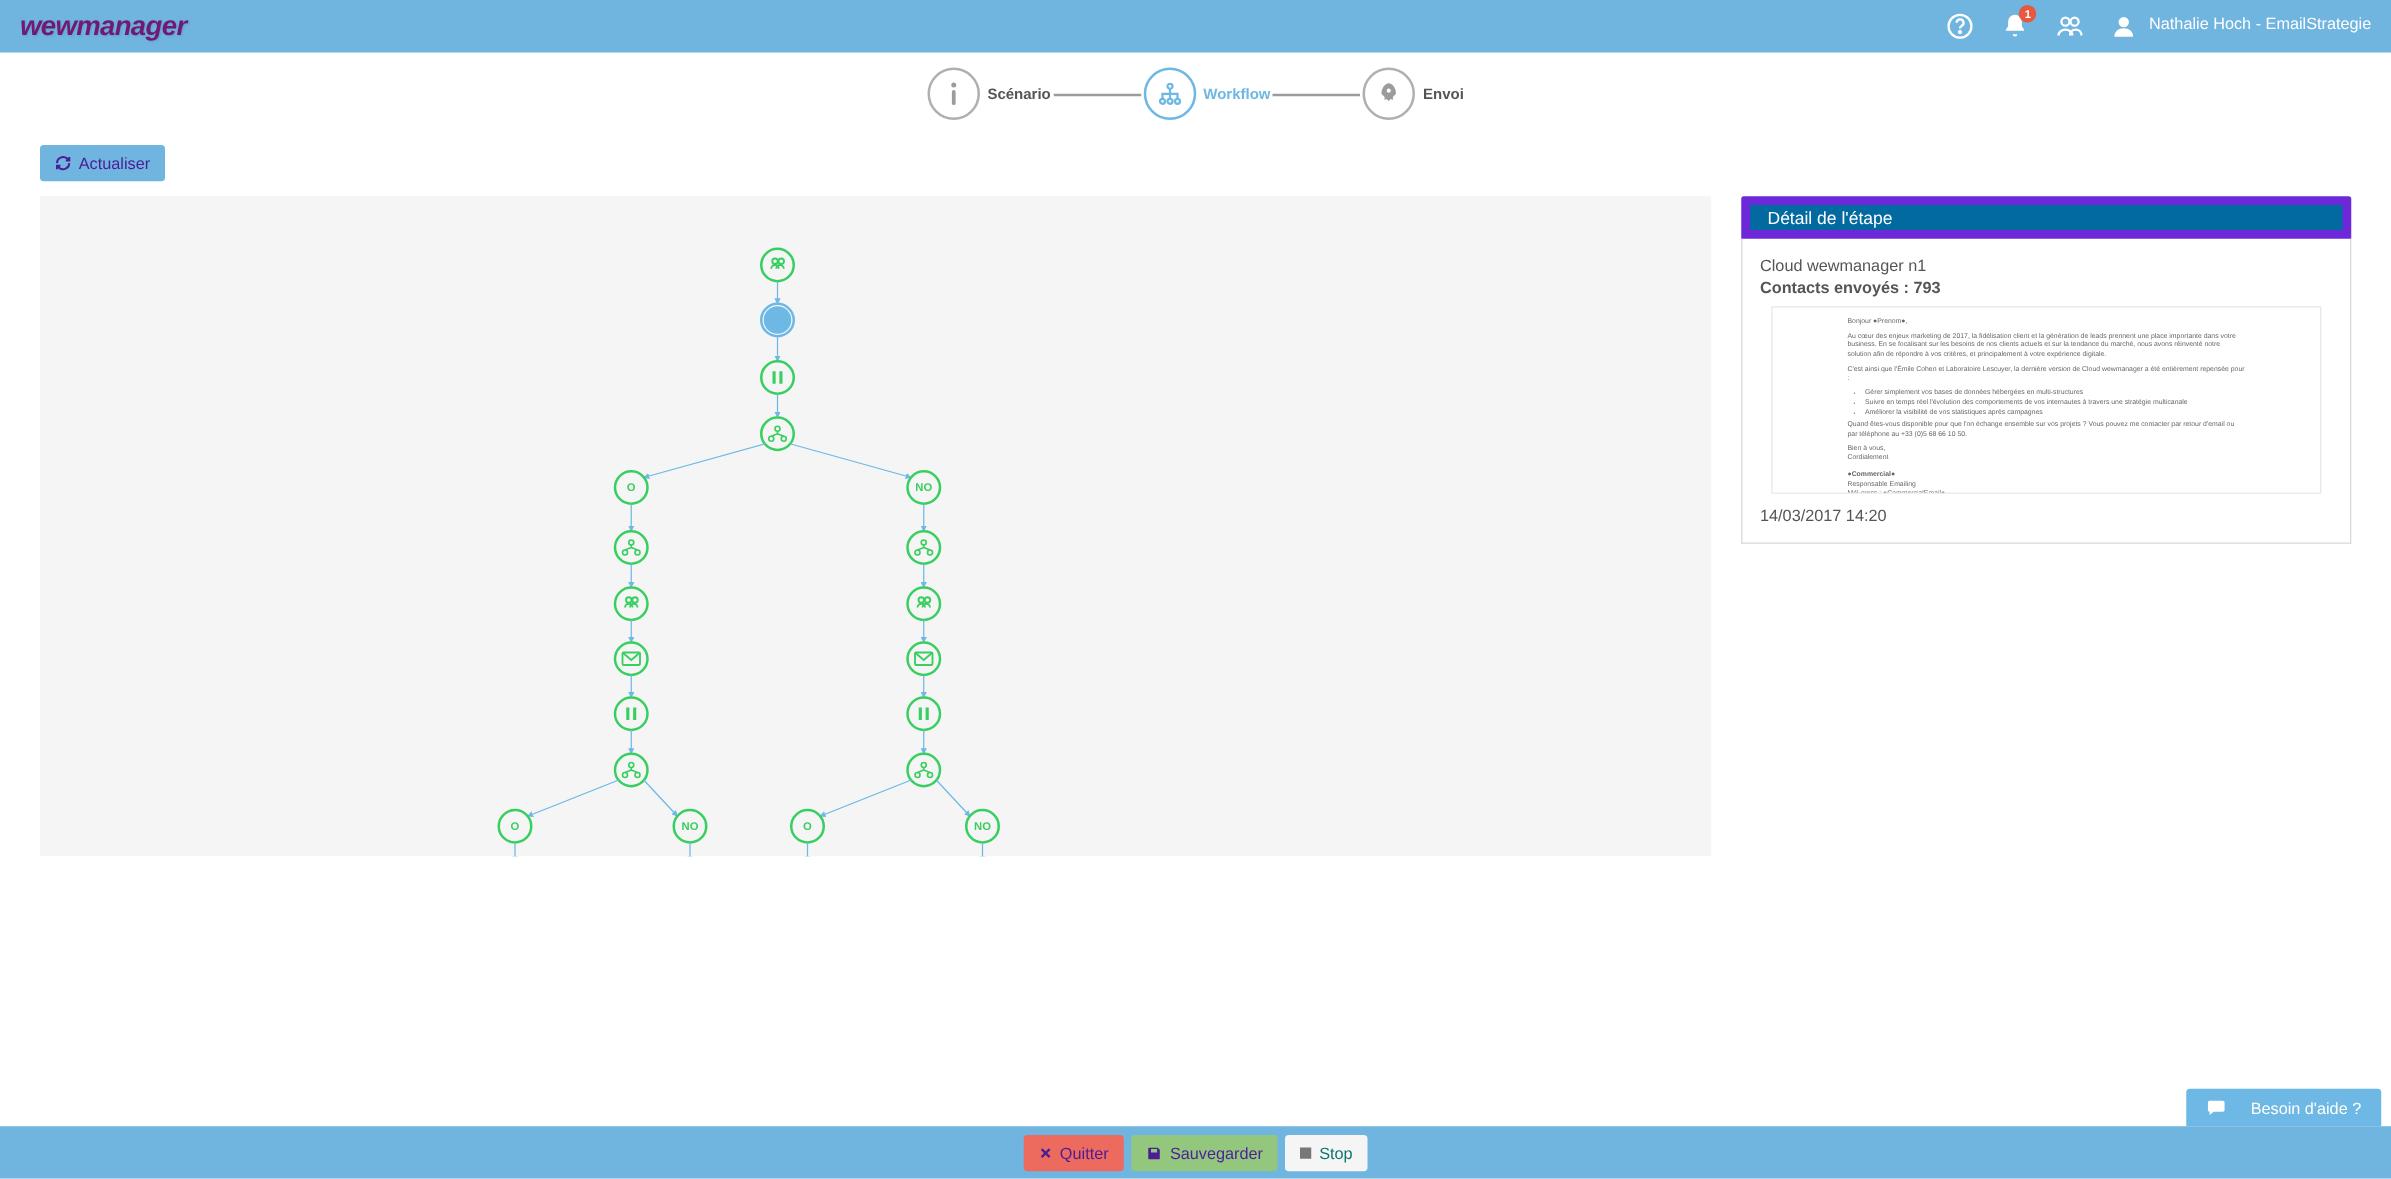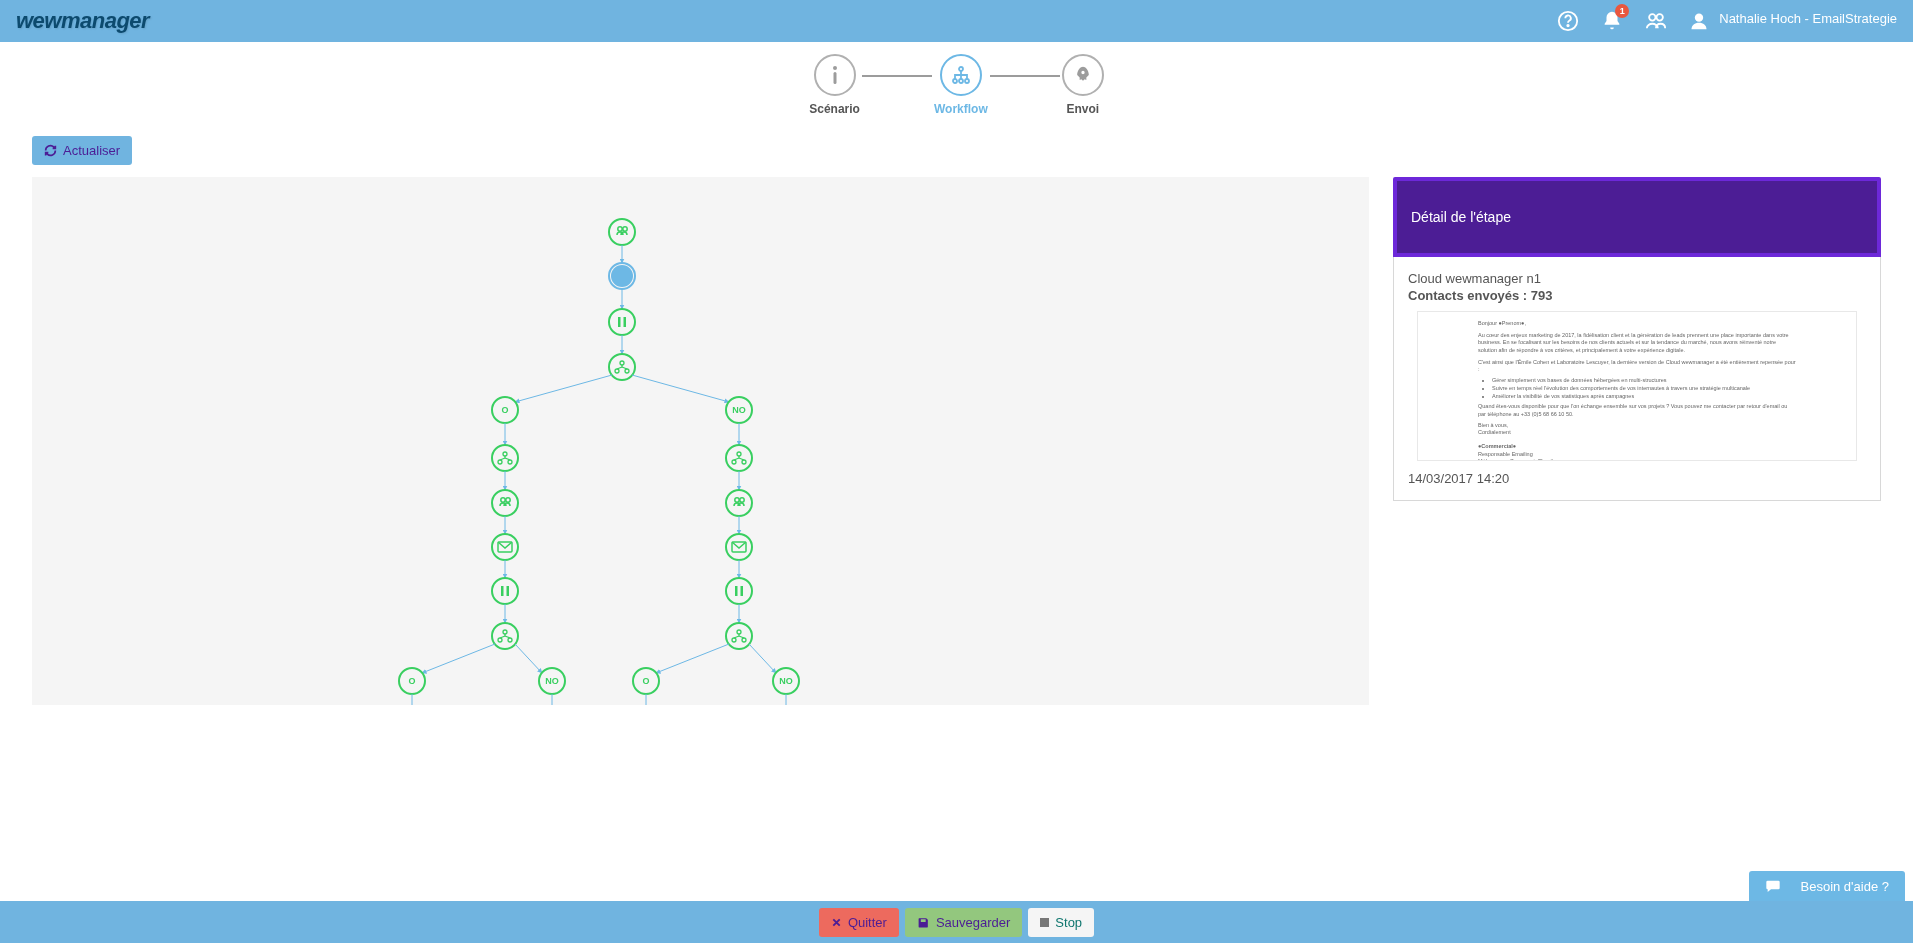--- a/index.html
+++ b/index.html
@@ -1,37 +1,37 @@
 <!DOCTYPE html>
 <html><head>
 <meta charset="utf-8">
 <style>
 *{margin:0;padding:0;box-sizing:border-box;font-family:"Segoe UI","Helvetica Neue",Arial,sans-serif}
 body{background:#fff;width:1913px;height:943px;overflow:hidden;position:relative}
 .header{background:#70b4e0;height:42px;display:flex;align-items:center;justify-content:space-between;padding:0 16px;color:#fff}
 .logo{display:flex;align-items:center;height:100%}
-.logo-text{font-size:22px;font-weight:700;color:#0c4a6e;letter-spacing:-0.5px;font-style:italic;text-shadow:1px 1px 2px rgba(0,0,0,0.1)}
+.logo-text{font-size:22px;font-weight:700;color:#701a75;letter-spacing:-0.5px;font-style:italic;text-shadow:1px 1px 2px rgba(0,0,0,0.1)}
 .header-right{display:flex;align-items:center;gap:22px}
 .hicon{width:22px;height:22px;color:#fff;position:relative;cursor:pointer}
 .badge{position:absolute;top:-6px;right:-6px;background:#e9573f;color:#fff;border-radius:50%;width:14px;height:14px;font-size:9px;display:flex;align-items:center;justify-content:center;font-weight:700}
 .user{display:flex;gap:10px;font-size:13px;cursor:pointer}
 .stepper{display:flex;align-items:center;justify-content:center;gap:0;padding:12px 0 8px}
-.step{display:flex;flex-direction:column;align-items:center;gap:6px}
+.step{display:flex;align-items:center;gap:6px}
 .step-circle{width:42px;height:42px;border-radius:50%;border:2px solid #b0b0b0;background:#fff;display:flex;align-items:center;justify-content:center;color:#9c9c9c}
 .step-active .step-circle{border-color:#6db8e5;color:#6db8e5}
 .step-label{font-size:12px;font-weight:600;color:#555}
 .step-active .step-label{color:#6db8e5}
 .step-line{width:70px;height:2px;background:#9c9c9c;margin:0 2px;align-self:flex-start;margin-top:21px}
 .btn{display:inline-flex;align-items:center;gap:6px;border:none;padding:7px 12px;font-size:13px;border-radius:3px;cursor:pointer;color:#4c1d95}
 .btn-refresh{background:#70b4e0;margin:12px 0 12px 32px}
 .main{display:flex;gap:24px;padding:0 32px}
 .canvas{flex:1;background:#f5f5f5;height:528px;position:relative;overflow:hidden}
 .canvas svg{position:absolute;top:0;left:0}
 .side-panel{width:488px}
-.panel-header{background:#4c1d95;color:#fff;padding:28px 14px;font-size:14px;border:4px solid #6d28d9;border-radius:2px 2px 0 0}
+.panel-header{background:#0369a1;color:#fff;padding:2px 14px;font-size:14px;border:7px solid #6d28d9;border-radius:2px 2px 0 0}
 .panel-body{border:1px solid #d8d8d8;border-top:none;padding:14px;font-size:13px;color:#555}
 .panel-body .row1{display:flex;align-items:center;gap:8px;margin-bottom:4px}
 .chart-icon{width:22px;height:22px;border:1px solid #6db8e5;color:#6db8e5;display:inline-flex;align-items:center;justify-content:center;border-radius:2px}
 .panel-body strong{font-weight:700;color:#555}
 .email-preview{margin:8px auto 10px;width:440px;height:150px;border:1px solid #e8e8e8;background:#fff;padding:8px 60px;font-size:5.5px;color:#666;line-height:1.4;overflow:hidden}
 .email-preview .sig{margin-top:6px}
 .footer-bar{position:absolute;bottom:0;left:0;right:0;background:#70b4e0;height:42px;display:flex;align-items:center;justify-content:center;padding:0 8px;gap:6px}
 .btn-quit{background:#ed6a5e}
 .btn-save{background:#93c77e}
 .btn-stop{background:#f5f5f5;color:#0f766e}

